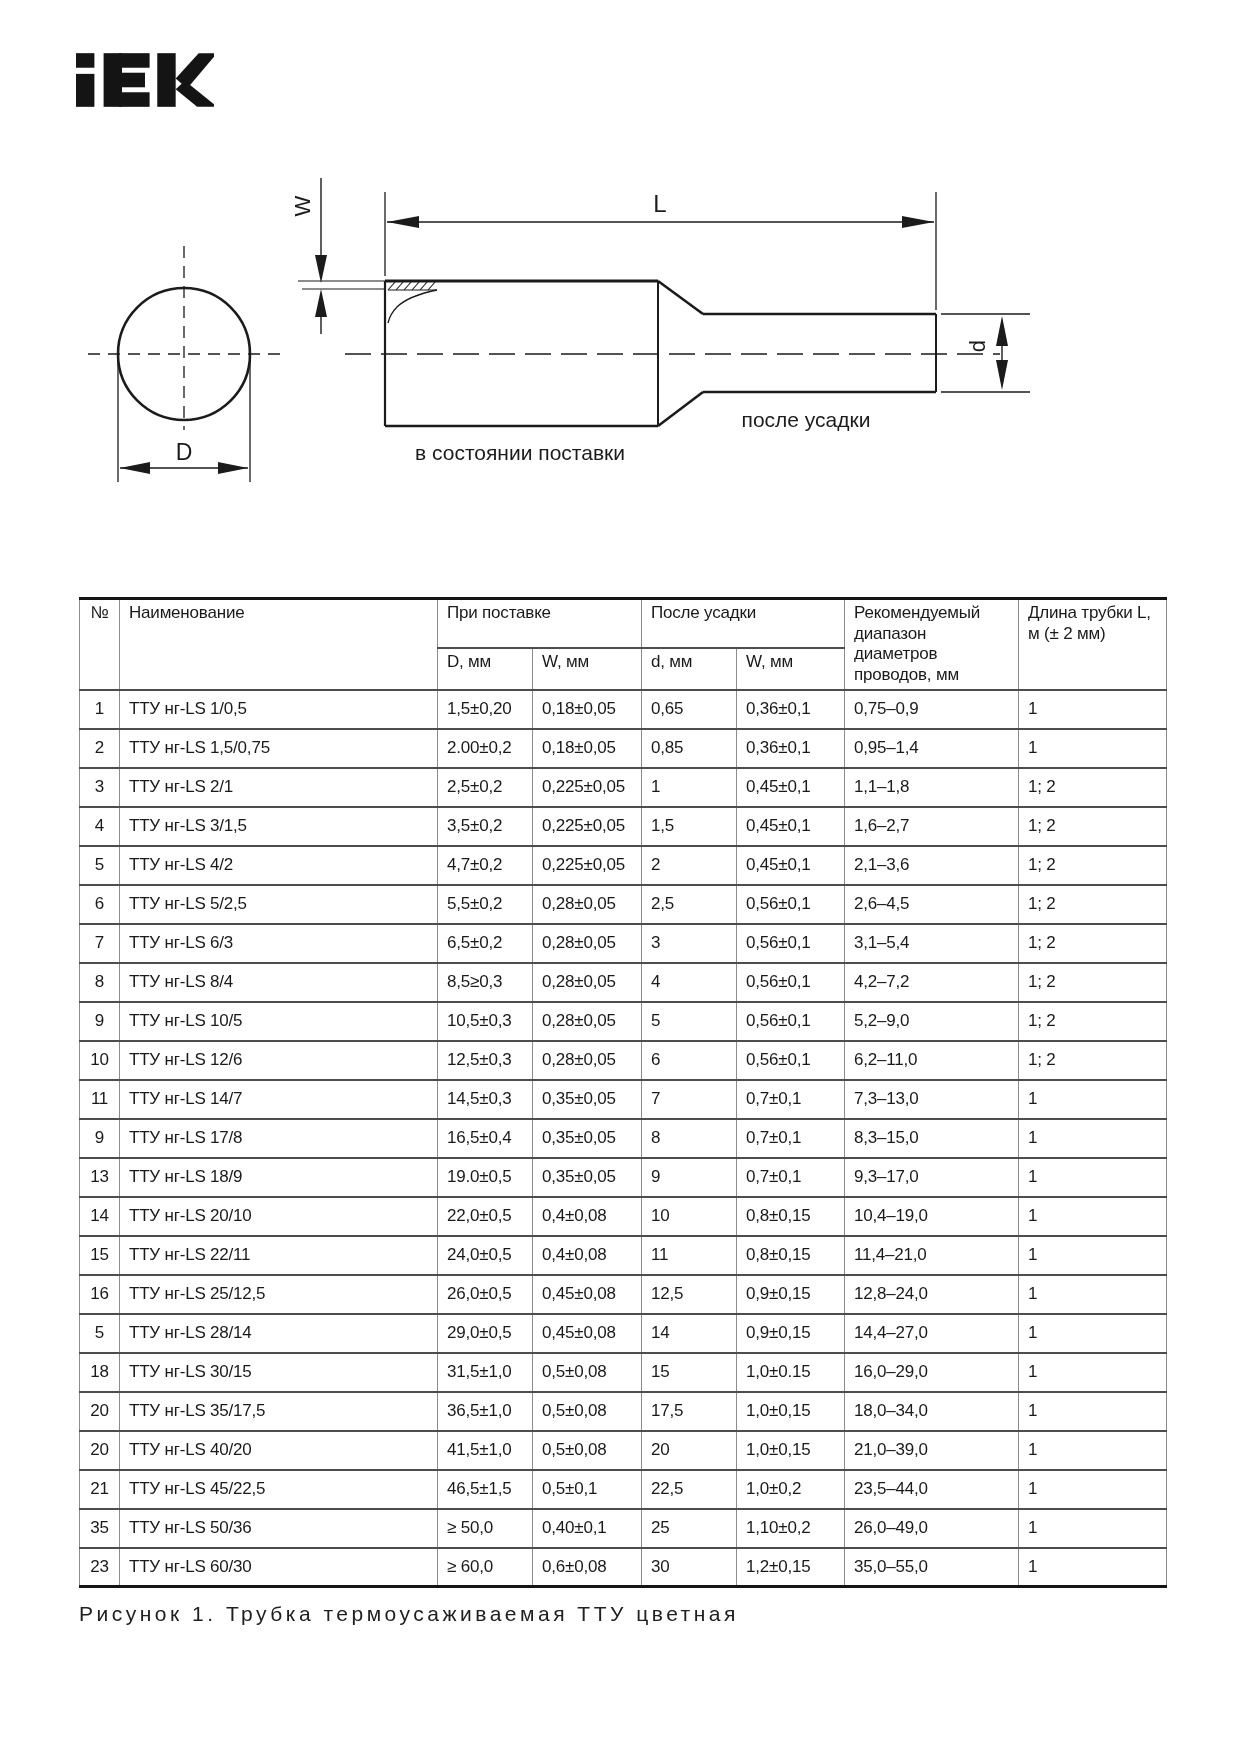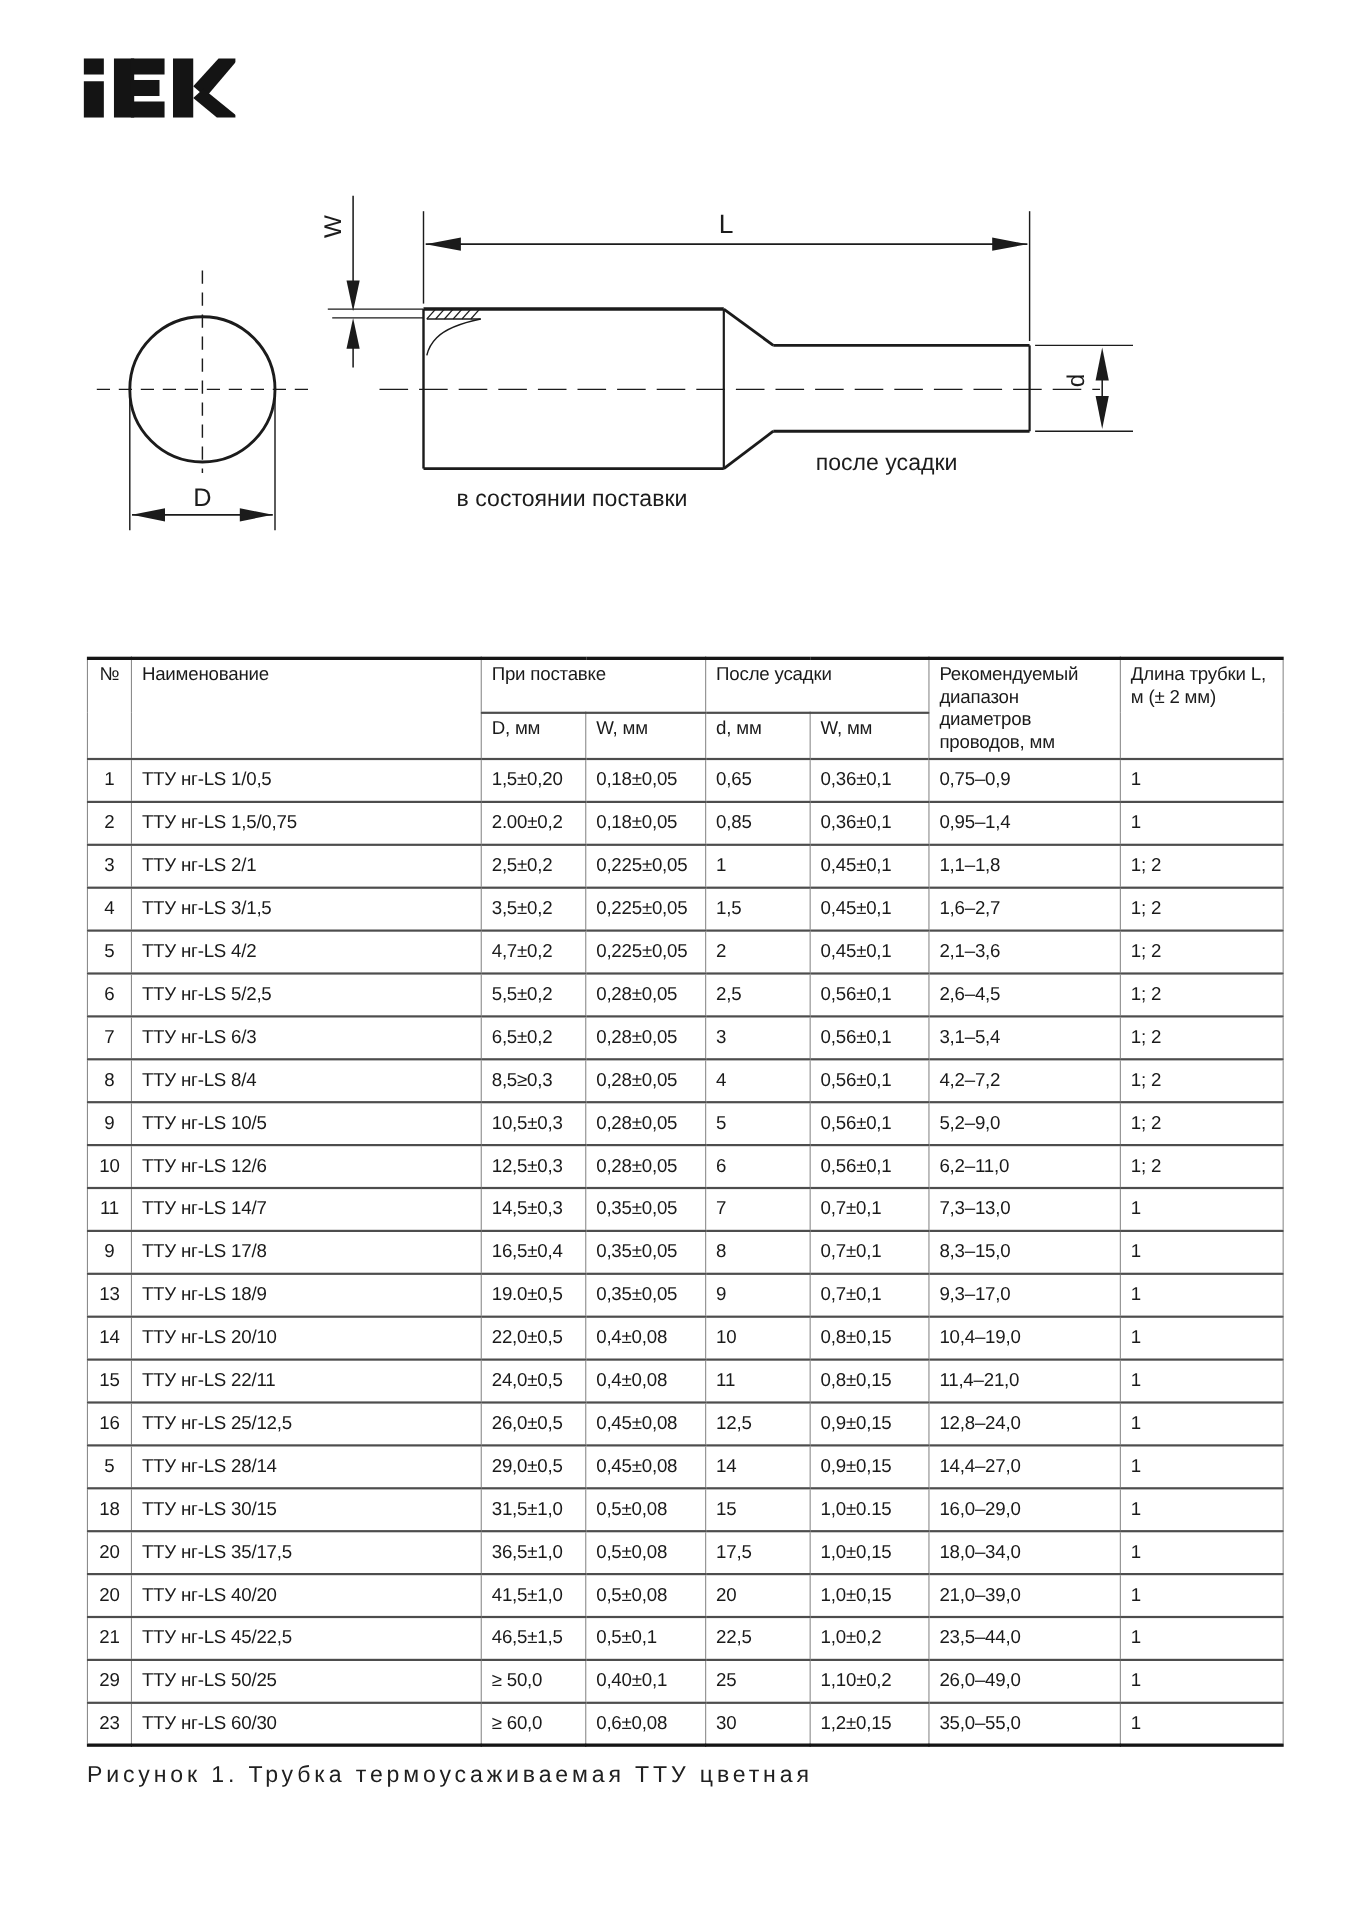--- a/index.html
+++ b/index.html
@@ -362,22 +362,22 @@
             <td class="c-num">21</td>
             <td>ТТУ нг-LS 45/22,5</td>
             <td>46,5±1,5</td>
             <td>0,5±0,1</td>
             <td>22,5</td>
             <td>1,0±0,2</td>
             <td>23,5–44,0</td>
             <td>1</td>
           </tr>
           <tr>
-            <td class="c-num">29</td>
-            <td>ТТУ нг-LS 50/25</td>
+            <td class="c-num">35</td>
+            <td>ТТУ нг-LS 50/36</td>
             <td>≥ 50,0</td>
             <td>0,40±0,1</td>
             <td>25</td>
             <td>1,10±0,2</td>
             <td>26,0–49,0</td>
             <td>1</td>
           </tr>
           <tr>
             <td class="c-num">23</td>
             <td>ТТУ нг-LS 60/30</td>

